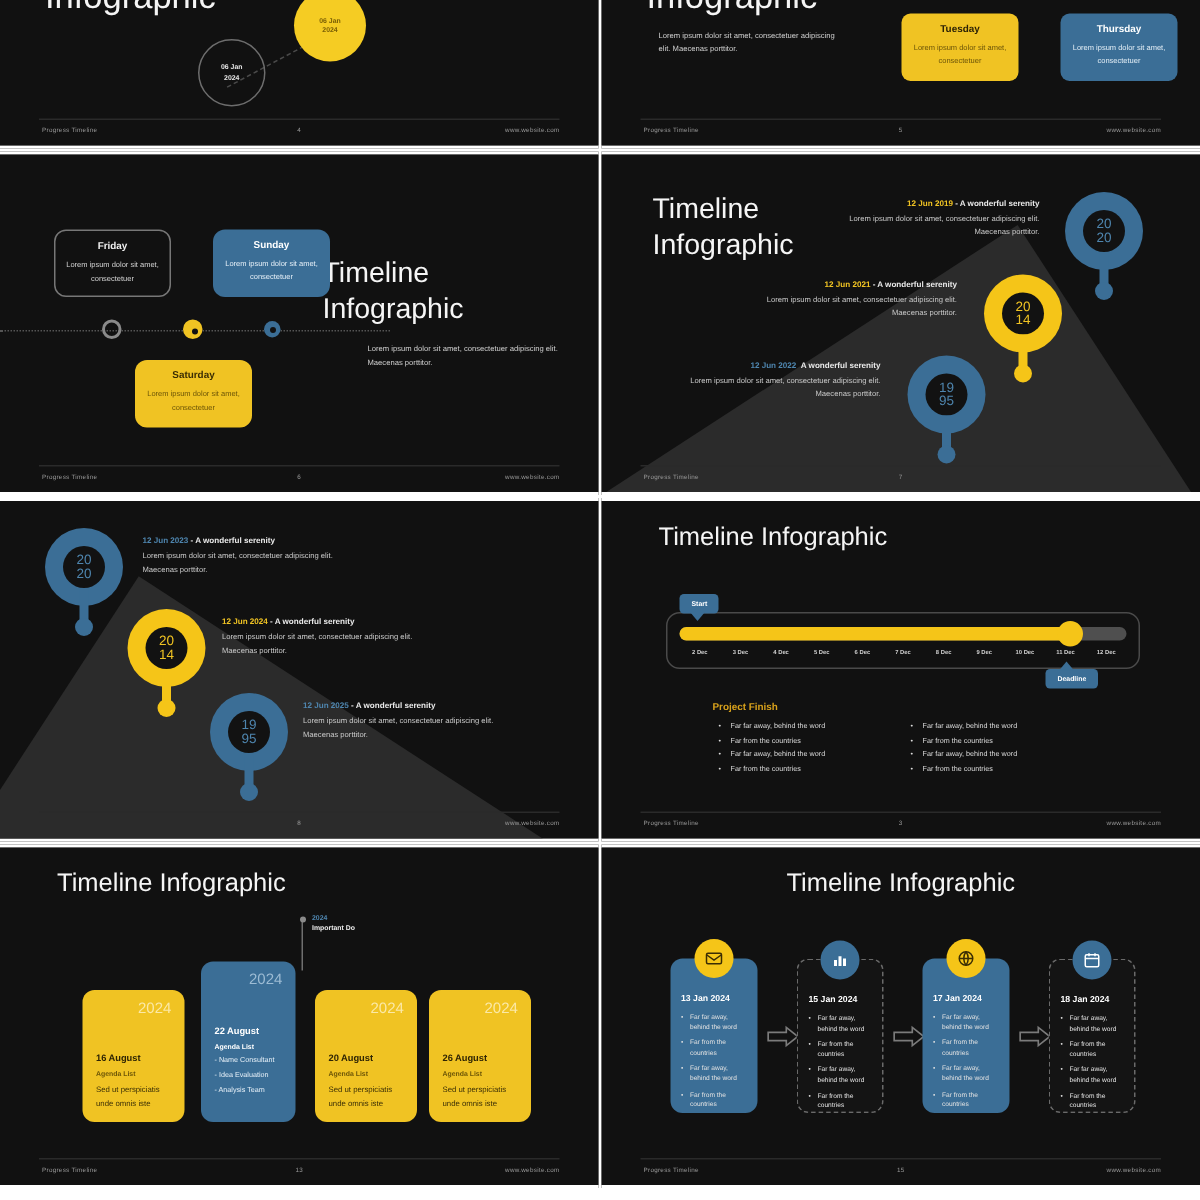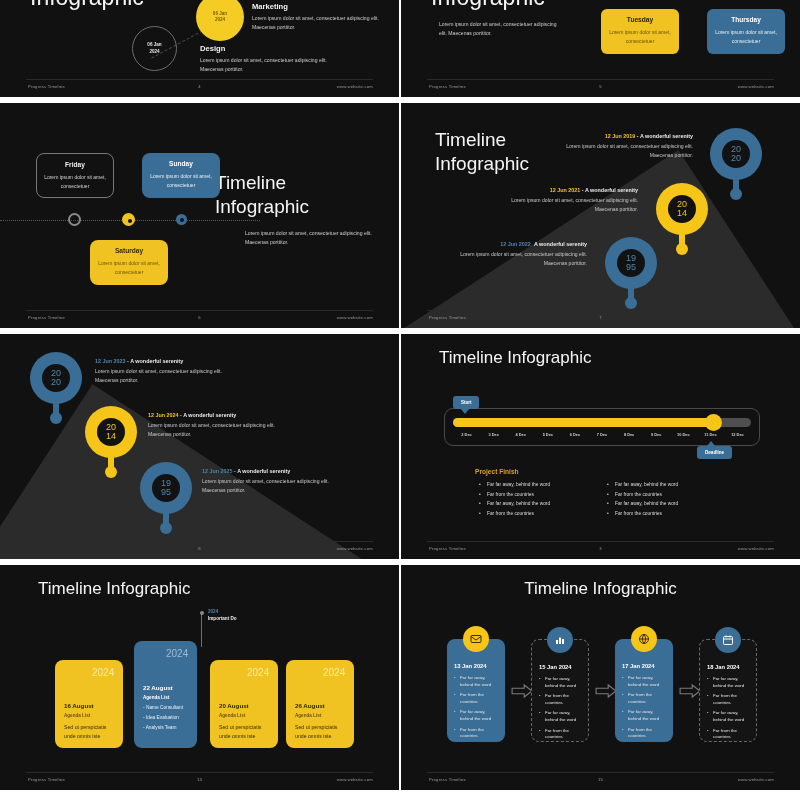--- a/index.html
+++ b/index.html
@@ -111,28 +111,20 @@
     <div class="s4-title">Infographic</div>
     <div class="s4-dash" style="left:148px; top:44px; width:58px; transform:rotate(-28deg);"></div>
     <div class="s4-circ-o">
       <span>06 Jan</span>
       <span>2024</span>
     </div>
     <div class="s4-circ-y">
       <span>06 Jan</span>
       <span>2024</span>
     </div>
-    <div class="s4-blk" style="left:252px; top:2px; width:136px;">
-      <div class="s4-h">Marketing</div>
-      <div class="s4-p">Lorem ipsum dolor sit amet, consectetuer adipiscing elit. Maecenas porttitor.</div>
-    </div>
-    <div class="s4-blk" style="left:200px; top:44px; width:136px;">
-      <div class="s4-h">Design</div>
-      <div class="s4-p">Lorem ipsum dolor sit amet, consectetuer adipiscing elit. Maecenas porttitor.</div>
-    </div>
     <div class="footer-rule"></div>
     <div class="footer">
       <span class="fl">Progress Timeline</span>
       <span class="fc">4</span>
       <span class="fr">www.website.com</span>
     </div>
   </div>
     </div>
 
   <div class="slide r0">

